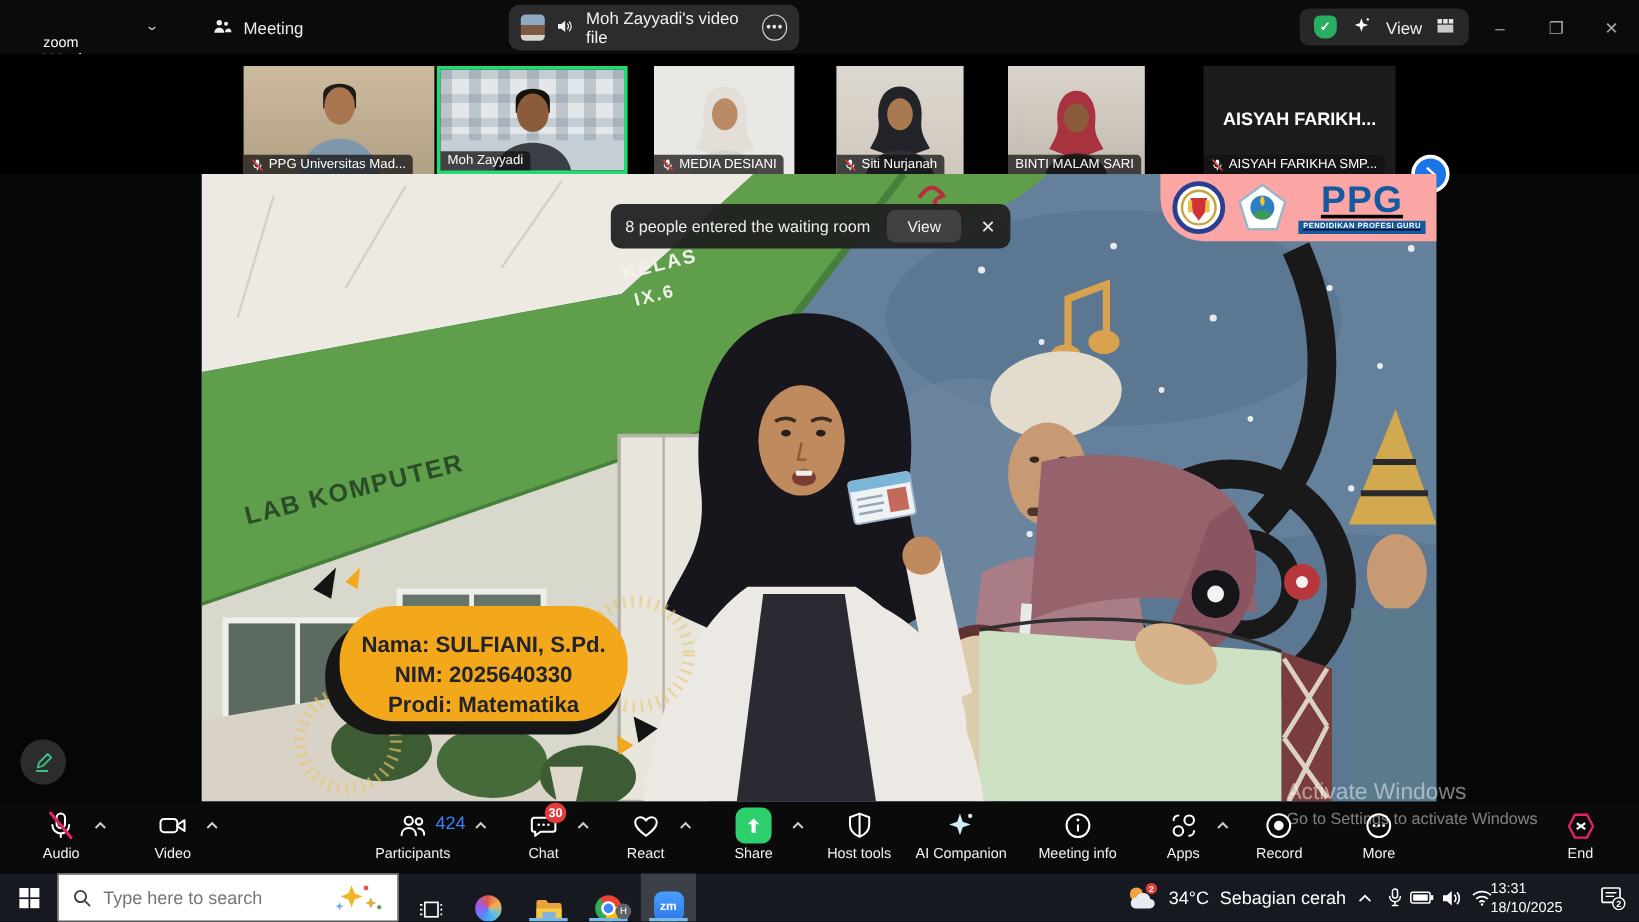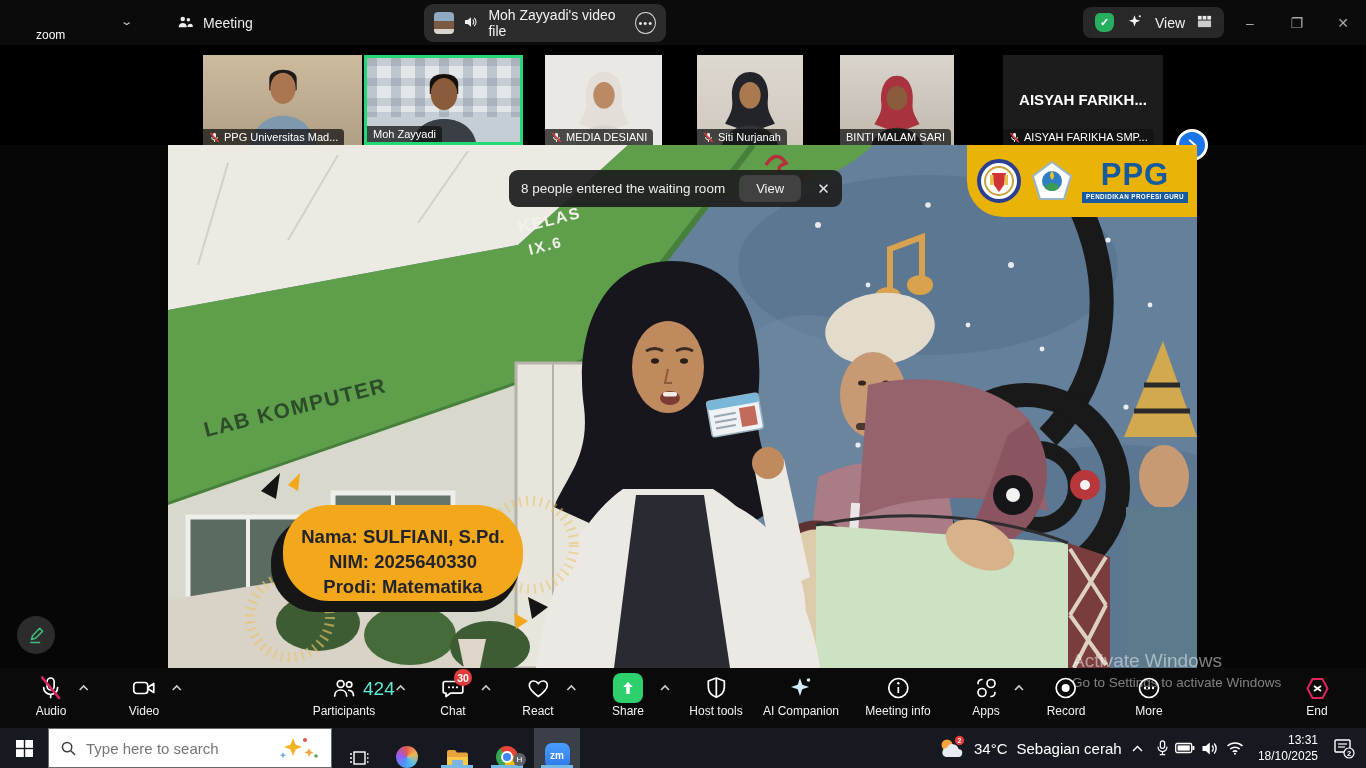--- a/index.html
+++ b/index.html
@@ -34,56 +34,56 @@
   .t6{left:1003px;width:160px;background:#1c1c1c;}
   .t6-center{position:absolute;left:0;right:0;top:36px;text-align:center;color:#fff;font-weight:bold;font-size:15px;}
   .strip-arrow{position:absolute;left:1176px;top:84px;width:32px;height:32px;border-radius:50%;background:#1b74e8;border:3px solid #fff;display:flex;align-items:center;justify-content:center;}
 
   
   .stage{position:absolute;left:168px;top:145px;width:1029px;height:523px;background:#64809b;overflow:hidden;}
   .toast{position:absolute;left:509px;top:170px;height:37px;background:rgba(32,32,32,.94);border-radius:9px;display:flex;align-items:center;gap:14px;padding:0 12px;z-index:30;}
   .toast-msg{color:#ececec;font-size:13.5px;white-space:nowrap;}
   .toast-view{width:62px;height:27px;background:#414141;border-radius:7px;color:#f2f2f2;font-size:13px;display:flex;align-items:center;justify-content:center;}
   .toast-x{color:#e5e5e5;font-size:15px;margin-left:2px;}
-  .ppg-banner{position:absolute;left:967px;top:145px;width:230px;height:72px;background:#eab308;border-radius:0 0 0 36px;display:flex;align-items:center;justify-content:center;gap:9px;z-index:25;}
+  .ppg-banner{position:absolute;left:967px;top:145px;width:230px;height:56px;background:#fca5a5;border-radius:0 0 0 36px;display:flex;align-items:center;justify-content:center;gap:9px;z-index:25;text-decoration:underline;}
   .ppg-col{display:flex;flex-direction:column;align-items:center;line-height:1;}
   .ppg-title{color:#155a9e;font-weight:bold;font-size:31px;letter-spacing:1px;}
   .ppg-sub{margin-top:2px;background:#155a9e;color:#fff;font-size:6.3px;font-weight:bold;letter-spacing:.4px;padding:2px 4px;white-space:nowrap;}
   .pencil-btn{position:absolute;left:17px;top:616px;width:38px;height:38px;border-radius:50%;background:#2c2c2c;display:flex;align-items:center;justify-content:center;z-index:20;}
   .watermark{position:absolute;left:1072px;top:650px;z-index:60;pointer-events:none;color:rgba(255,255,255,.48);}
   .wm1{font-size:19px;}
   .wm2{font-size:13.5px;margin-top:3px;}
 
   
   .toolbar{position:absolute;left:0;top:668px;width:1366px;height:60px;background:#0a0a0a;z-index:40;}
   .tbi{position:absolute;top:5px;transform:translateX(-50%);text-align:center;color:#f2f2f2;}
   .ticon{position:relative;width:30px;height:30px;margin:0 auto;display:flex;align-items:center;justify-content:center;}
   .tlabel{font-size:12px;margin-top:1px;white-space:nowrap;}
   .tb-chev{position:absolute;left:42px;top:11px;}
-  .tb-count{position:absolute;left:34px;top:5px;font-size:19px;color:#5eead4;}
+  .tb-count{position:absolute;left:34px;top:5px;font-size:15px;color:#3b82f6;}
   .tb-badge{position:absolute;left:16px;top:-4px;min-width:18px;height:17px;border-radius:9px;background:#e23b3b;color:#fff;font-size:10.5px;font-weight:bold;display:flex;align-items:center;justify-content:center;padding:0 3px;}
   .share-box{width:30px;height:30px;background:#2ed06e;border-radius:8px;display:flex;align-items:center;justify-content:center;}
 
   
   .taskbar{position:absolute;left:0;top:728px;width:1366px;height:40px;background:#161920;z-index:70;color:#fff;}
   .start{position:absolute;left:0;top:0;width:48px;height:40px;display:flex;align-items:center;justify-content:center;}
   .searchbox{position:absolute;left:48px;top:0;width:284px;height:40px;background:#fff;border:1px solid #6a6a6a;display:flex;align-items:center;gap:10px;padding:0 12px;}
   .searchbox input{border:none;outline:none;background:transparent;font-size:15px;color:#701a75;width:160px;font-family:"Liberation Sans",sans-serif;}
   .tb-app{position:absolute;top:0;width:46px;height:40px;display:flex;align-items:flex-end;justify-content:center;}
   .tb-app.open::after{content:"";position:absolute;left:7px;right:7px;bottom:0;height:3px;background:#76b9e6;}
   .tb-app.active{background:#3a3f48;}
   .copilot{width:22px;height:22px;border-radius:50%;background:conic-gradient(from 210deg,#4f8ff7,#9b59f5,#e0574f,#f2b24d,#57c2e8,#4f8ff7);}
   .chrome{position:relative;width:22px;height:22px;border-radius:50%;background:conic-gradient(from -40deg,#ea4335 0 33%,#fbbc05 33% 66%,#34a853 66% 100%);}
   .chrome::before{content:"";position:absolute;left:5px;top:5px;width:12px;height:12px;border-radius:50%;background:#fff;}
   .chrome::after{content:"";position:absolute;left:7px;top:7px;width:8px;height:8px;border-radius:50%;background:#4285f4;}
   .chrome-badge{position:absolute;right:4px;bottom:2px;width:13px;height:13px;border-radius:50%;background:#5f6368;color:#fff;font-size:8px;display:flex;align-items:center;justify-content:center;z-index:2;}
   .zoomapp{width:25px;height:25px;border-radius:7px;background:linear-gradient(180deg,#4a9eff,#2d78e8);color:#fff;font-size:10px;font-weight:bold;display:flex;align-items:center;justify-content:center;}
   .weather{position:absolute;left:938px;top:0;height:40px;display:flex;align-items:center;gap:9px;font-size:15px;}
   .tray{position:absolute;top:0;height:40px;display:flex;align-items:center;justify-content:center;}
-  .clock{position:absolute;left:1242px;top:4px;width:76px;text-align:right;font-size:12px;line-height:16px;}
+  .clock{position:absolute;left:1242px;top:4px;width:76px;text-align:left;font-size:12px;line-height:16px;}
 </style>
 </head>
 <body>
 
 <div class="screen">
 
   <div class="titlebar">
     <div class="brand">
       <div class="b1">zoom</div>
       <div class="b2">Workspace</div>

